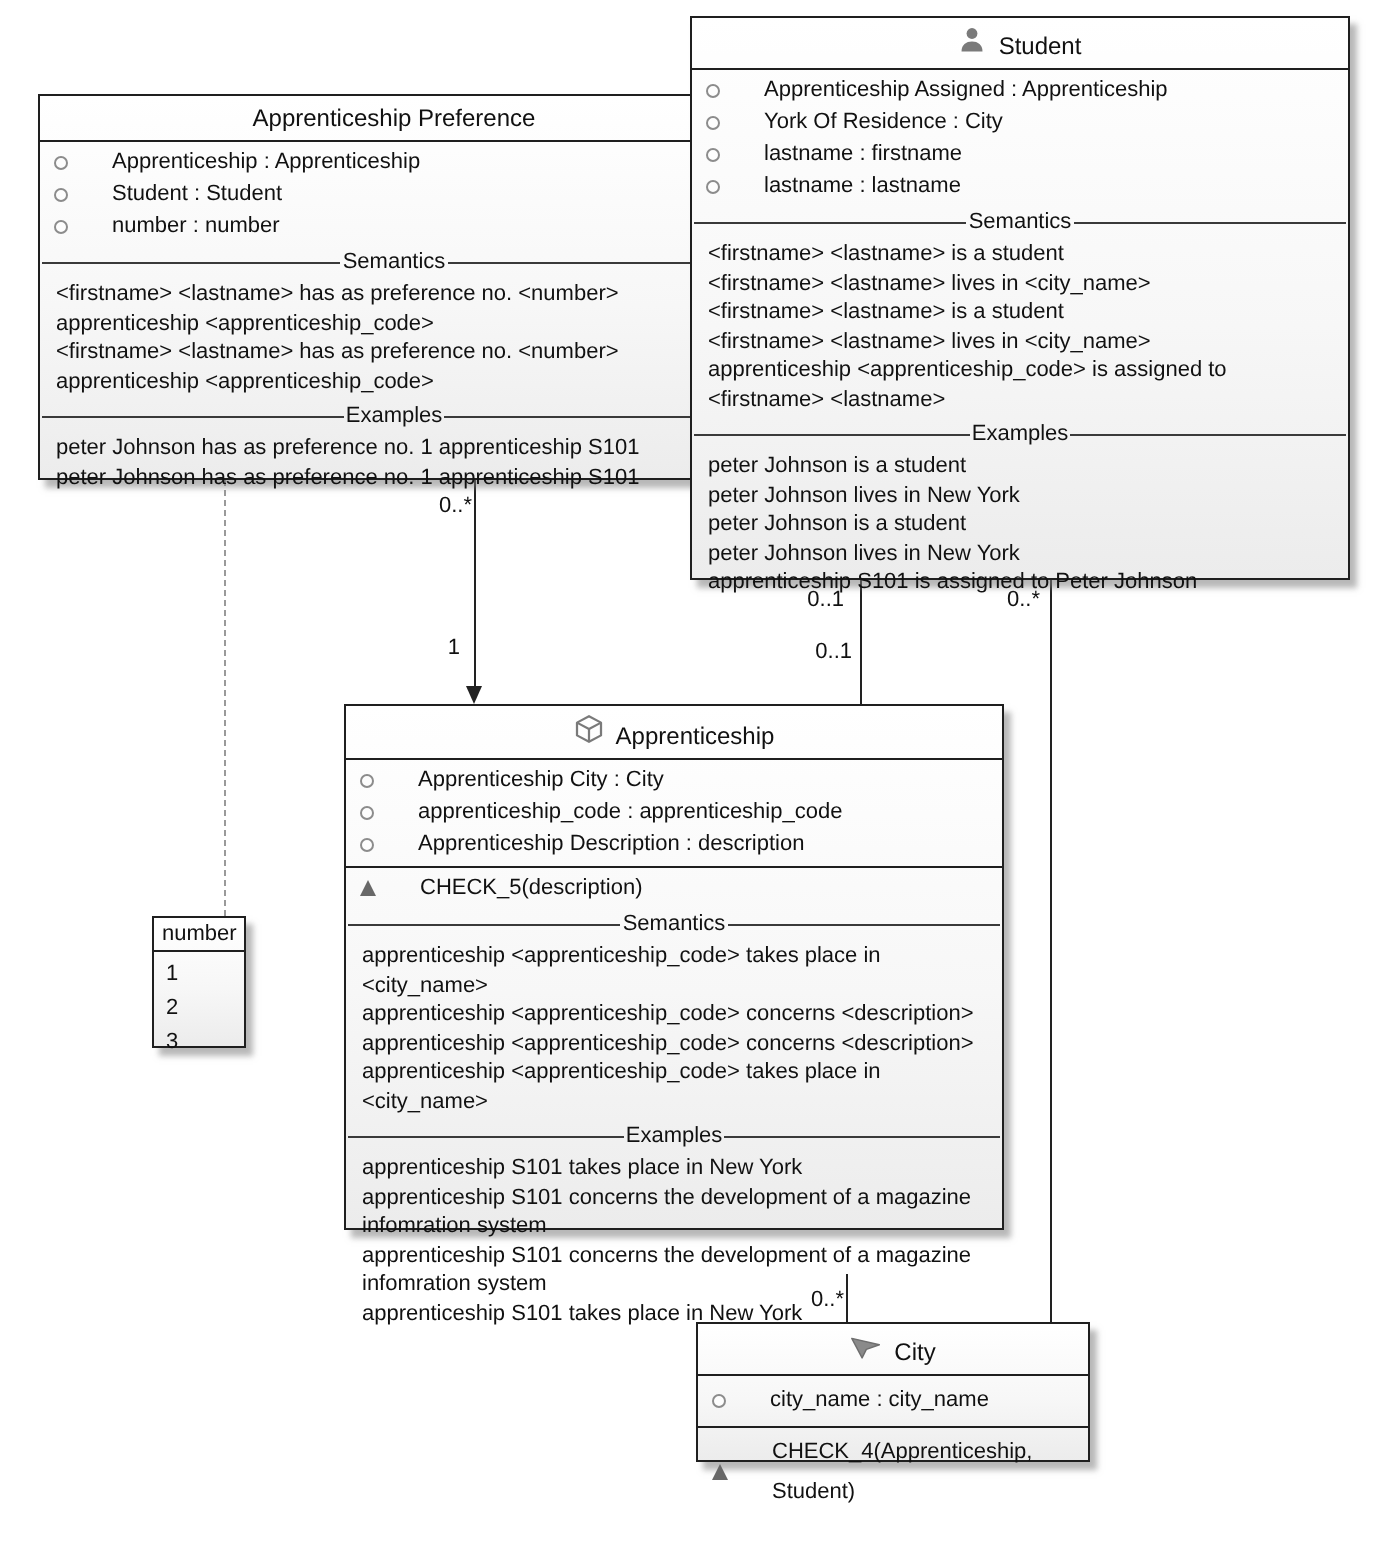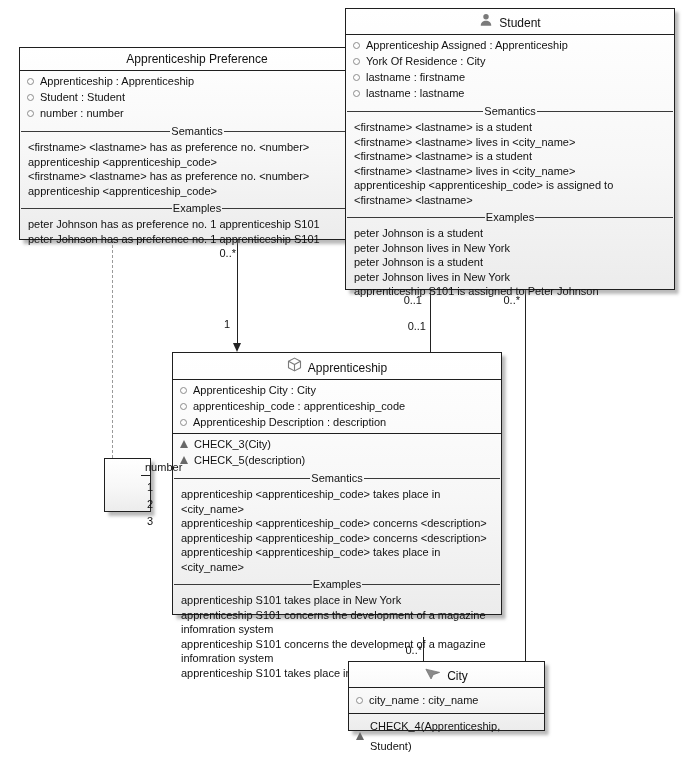--- a/index.html
+++ b/index.html
@@ -12,41 +12,41 @@
     border:1.5px solid #1f1f1f;
     background:linear-gradient(180deg,#ffffff 0%,#f7f7f7 55%,#ececec 100%);
     box-shadow:3.5px 4px 3px rgba(125,125,125,0.55);
     font-size:11px; color:#111;
   }
   .title {
     display:flex; justify-content:center; align-items:flex-end; gap:6px;
     border-bottom:1px solid #1f1f1f; font-size:12px; padding:4px 6px; white-space:nowrap;
   }
   .compartment { padding:2px 0 3px 0; }
-  .row { display:flex; align-items:center; gap:6px; padding:0 4px 0 7px; line-height:16px; }
+  .row { display:flex; align-items:center; gap:22px; padding:0 4px 0 7px; line-height:16px; }
   .circ { width:7px; height:7px; border:1px solid #8c8c8c; border-radius:50%; background:#fdfdfd; flex:none; }
   .tri { width:0; height:0; border-left:4.5px solid transparent; border-right:4.5px solid transparent; border-bottom:8px solid #686868; flex:none; }
   .sep { display:flex; align-items:center; height:14px; font-size:11px; color:#111; padding:0 1px; }
   .sep::before, .sep::after { content:""; flex:1 1 auto; border-top:1px solid #3a3a3a; }
   .sep span { padding:0 1px; }
   .txtline { padding:0 8px; line-height:14.5px; }
   .solid-top { border-top:1px solid #1f1f1f; }
 
   .edge-h { position:absolute; height:0; border-top:1px solid #222; }
   .edge-v { position:absolute; width:0; border-left:1px solid #222; }
   .edge-dotted { position:absolute; width:0; border-left:1px dashed #9a9a9a; }
   .arrow-right { position:absolute; width:0; height:0; border-top:4.5px solid transparent; border-bottom:4.5px solid transparent; border-left:9px solid #222; }
   .arrow-down  { position:absolute; width:0; height:0; border-left:4.5px solid transparent; border-right:4.5px solid transparent; border-top:9px solid #222; }
   .mult { position:absolute; font-size:11px; color:#111; text-align:right; white-space:nowrap; }
 
   
   #box-preference    { left:8px;   top:47px;  width:356px; height:193px;margin-left:11px; }
   #box-student       { left:345px; top:8px;   width:330px; height:282px; }
   #box-apprenticeship{ left:172px; top:352px; width:330px; height:263px; }
-  #box-number        { left:104px;  top:458px; width:47px;  height:54px;padding-left:36px; }
+  #box-number        { left:76px;  top:458px; width:47px;  height:66px; }
   #box-city          { left:348px; top:661px; width:197px; height:70px; }
 
   #box-number .title { font-size:11px; padding:2px 4px; justify-content:flex-start; }
   #box-number .txtline { padding:2px 6px 0 6px; line-height:15px; }
   #box-city .row { line-height:20px; }
 </style>
 </head>
 <body>
 
 <div id="canvas">
@@ -179,24 +179,20 @@
           <span>apprenticeship_code : apprenticeship_code</span>
         </div>
       <div class="row">
           <span class="circ"></span>
           <span>Apprenticeship Description : description</span>
         </div>
     </div>
     <div class="compartment solid-top">
       <div class="row">
           <span class="tri"></span>
-          <span>CHECK_3(City)</span>
-        </div>
-      <div class="row">
-          <span class="tri"></span>
           <span>CHECK_5(description)</span>
         </div>
     </div>
     <div class="sep">
         <span>Semantics</span>
       </div>
     <div class="compartment">
       <div class="txtline">apprenticeship &lt;apprenticeship_code&gt; takes place in &lt;city_name&gt;</div>
       <div class="txtline">apprenticeship &lt;apprenticeship_code&gt; concerns &lt;description&gt;</div>
       <div class="txtline">apprenticeship &lt;apprenticeship_code&gt; concerns &lt;description&gt;</div>

